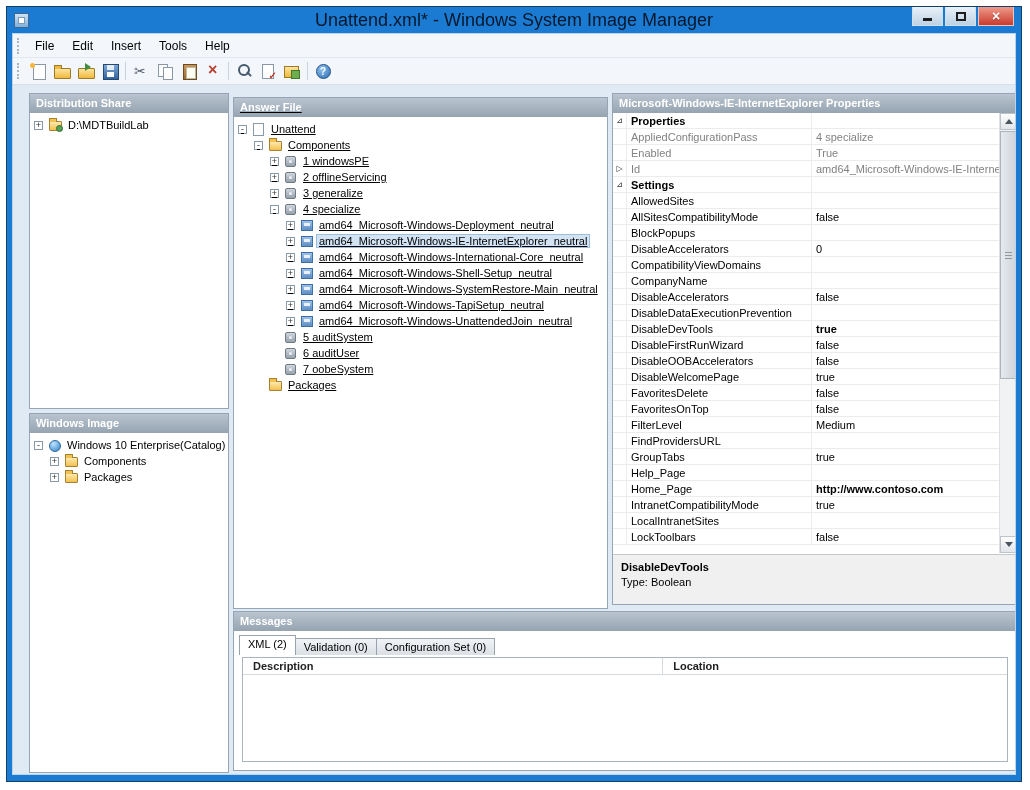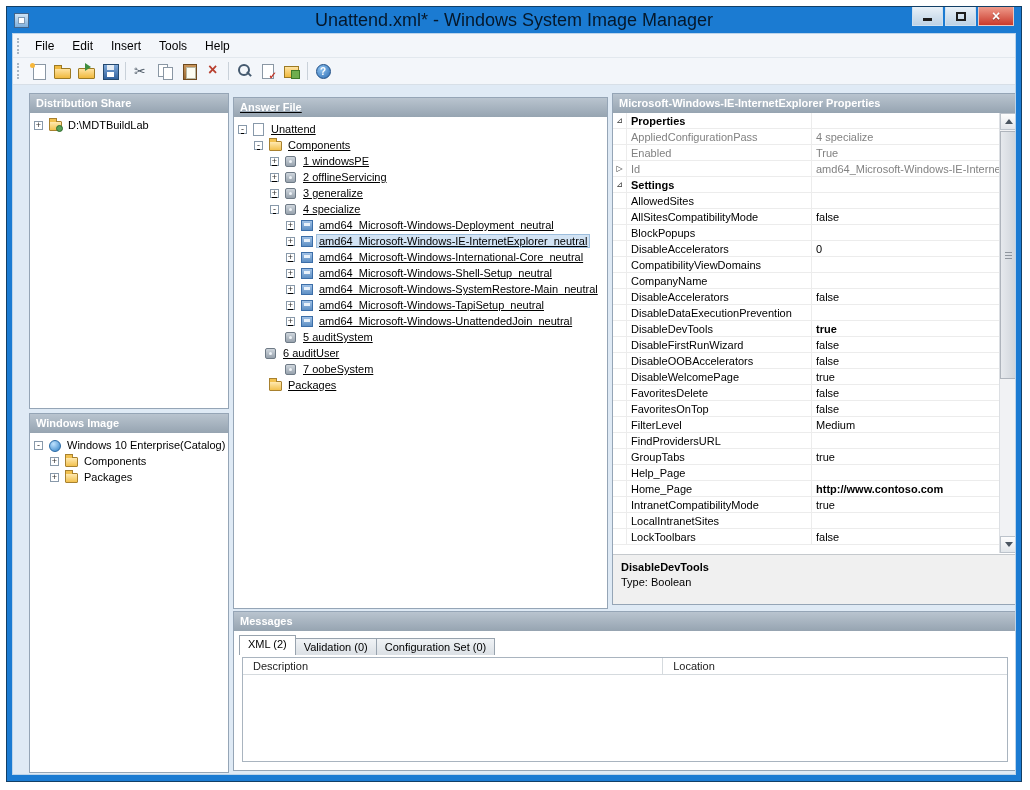--- a/index.html
+++ b/index.html
@@ -118,21 +118,21 @@
                border-top:1px solid #c5c9cd; padding:6px 8px; }
   .pd-name { font-weight:bold; }
   .pd-type { margin-top:3px; }
   
   .tabs { position:absolute; left:5px; top:4px; display:flex; align-items:flex-end; height:20px; }
   .tab { border:1px solid #98a3ae; border-bottom:none; background:linear-gradient(#f0f3f6,#dbe0e5);
          padding:2px 8px 2px; height:17px; margin-right:-1px; white-space:nowrap; cursor:default; }
   .tab.active { background:#fff; height:20px; position:relative; z-index:2; }
   .msg-table { position:absolute; left:8px; right:8px; top:26px; bottom:8px; border:1px solid #a9b4bf; background:#fff; }
   .mt-header { display:flex; height:17px; border-bottom:1px solid #d5dade; }
-  .mt-col { padding:2px 20px 0 10px; color:#222; white-space:nowrap; overflow:hidden; }
+  .mt-col { padding:2px 20px 0 10px; color:#222; white-space:nowrap; overflow:hidden;font-weight:bold; }
   .mt-col:first-child { width:55%; flex:none; border-right:1px solid #d5dade; }
   .mt-body { position:absolute; left:0; right:0; top:17px; bottom:0; background:#fff; }
 </style>
 </head>
 <body>
 
 <div class="window">
   <div class="titlebar">
     <span class="app-icon"></span>
     <div class="title-text">Unattend.xml* - Windows System Image Manager</div>
@@ -303,21 +303,21 @@
             <div class="tree-row" style="padding-left: 52px;">
               <span class="expander">+</span>
               <span class="nicon ni-comp"></span>
               <span class="nlabel">amd64_Microsoft-Windows-UnattendedJoin_neutral</span>
             </div>
             <div class="tree-row" style="padding-left: 36px;">
               <span class="expander none"></span>
               <span class="nicon ni-gear"></span>
               <span class="nlabel">5 auditSystem</span>
             </div>
-            <div class="tree-row" style="padding-left: 16px;">
+            <div class="tree-row" style="padding-left: 36px;">
               <span class="expander none"></span>
               <span class="nicon ni-gear"></span>
               <span class="nlabel">6 auditUser</span>
             </div>
             <div class="tree-row" style="padding-left: 36px;">
               <span class="expander none"></span>
               <span class="nicon ni-gear"></span>
               <span class="nlabel">7 oobeSystem</span>
             </div>
             <div class="tree-row" style="padding-left: 20px;">

